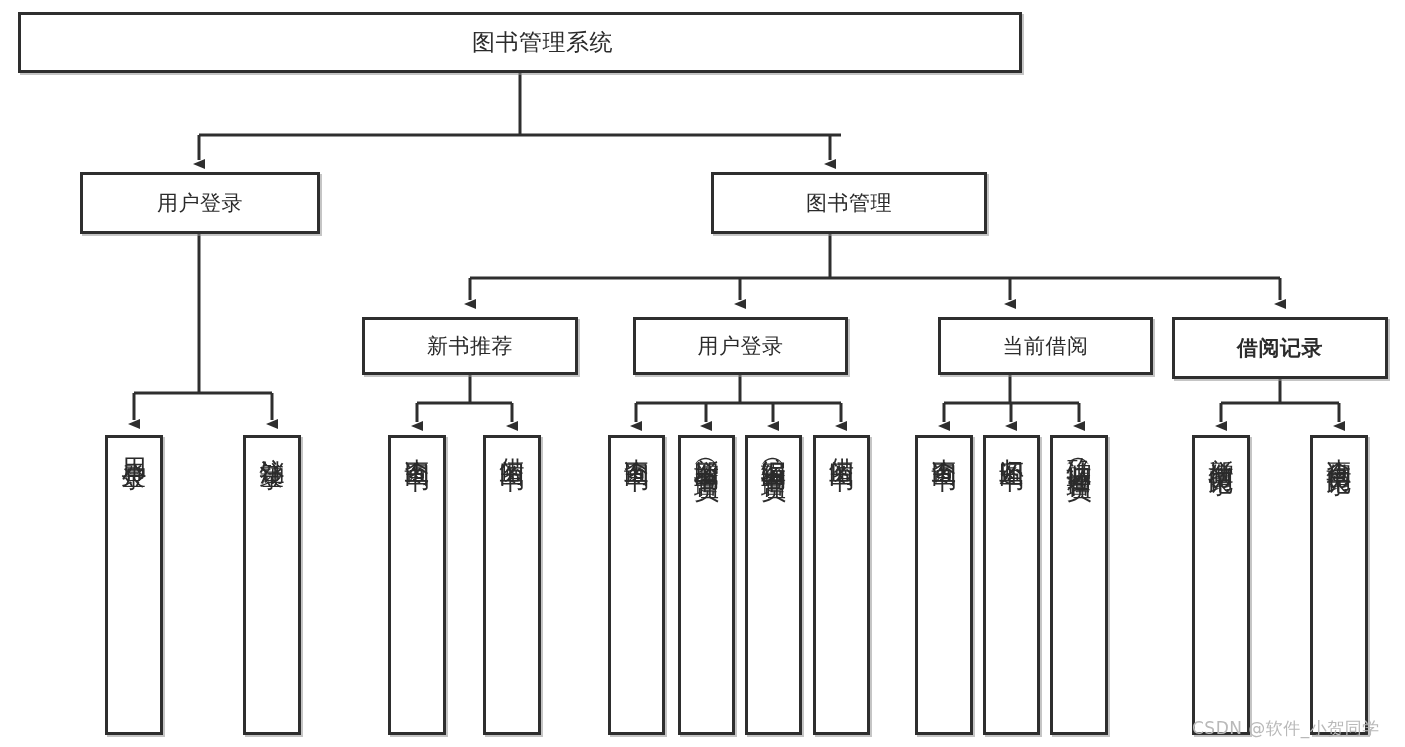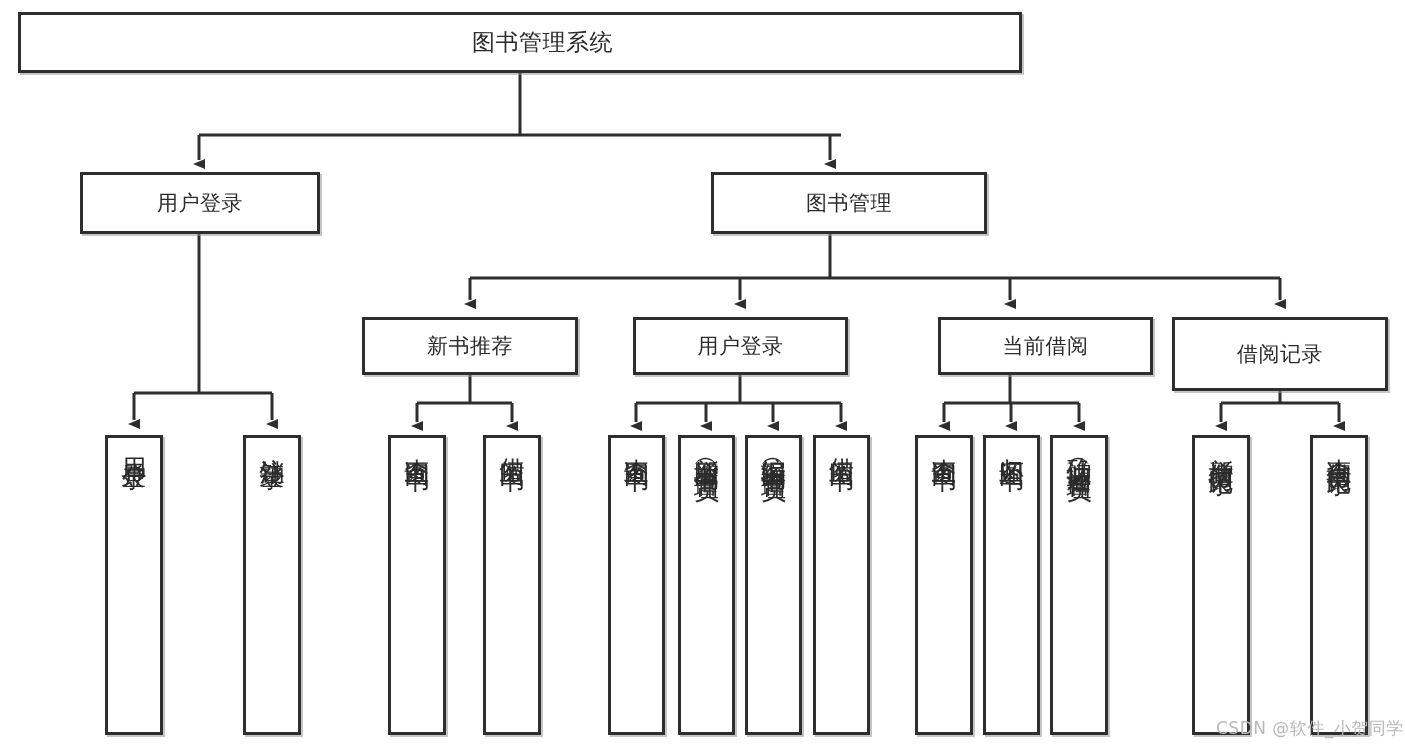--- a/index.html
+++ b/index.html
@@ -145,21 +145,21 @@
   </div>
 
   <div class="node node-horizontal" style="left:633px; top:317px; width:215px; height:58px;">
     <span class="lbl">用户登录</span>
   </div>
 
   <div class="node node-horizontal" style="left:903px; top:317px; width:215px; height:58px;margin-left:35px;">
     <span class="lbl">当前借阅</span>
   </div>
 
-  <div class="node node-horizontal" style="left:1172px; top:317px; width:216px; height:74px;">
+  <div class="node node-horizontal" style="left:1172px; top:317px; width:216px; height:62px;font-weight:bold;">
     <span class="lbl">借阅记录</span>
   </div>
 
   <div class="node node-vertical" style="left:105px; top:435px; width:58px; height:300px;">
     <span class="lbl">用户登录</span>
   </div>
   <div class="node node-vertical" style="left:243px; top:435px; width:58px; height:300px;">
     <span class="lbl">注销登录</span>
   </div>
 
@@ -193,15 +193,15 @@
     <span class="lbl">确认归还（管理员）</span>
   </div>
 
   <div class="node node-vertical" style="left:1192px; top:435px; width:58px; height:300px;">
     <span class="lbl">新增借阅记录</span>
   </div>
   <div class="node node-vertical" style="left:1310px; top:435px; width:58px; height:300px;">
     <span class="lbl">查询借阅记录</span>
   </div>
 
-  <div class="watermark" style="left:1192px; top:717px;padding-left:24px;">CSDN @软件_小贺同学</div>
+  <div class="watermark" style="left:1192px; top:717px;">CSDN @软件_小贺同学</div>
 
 </div>
 
 </body></html>

